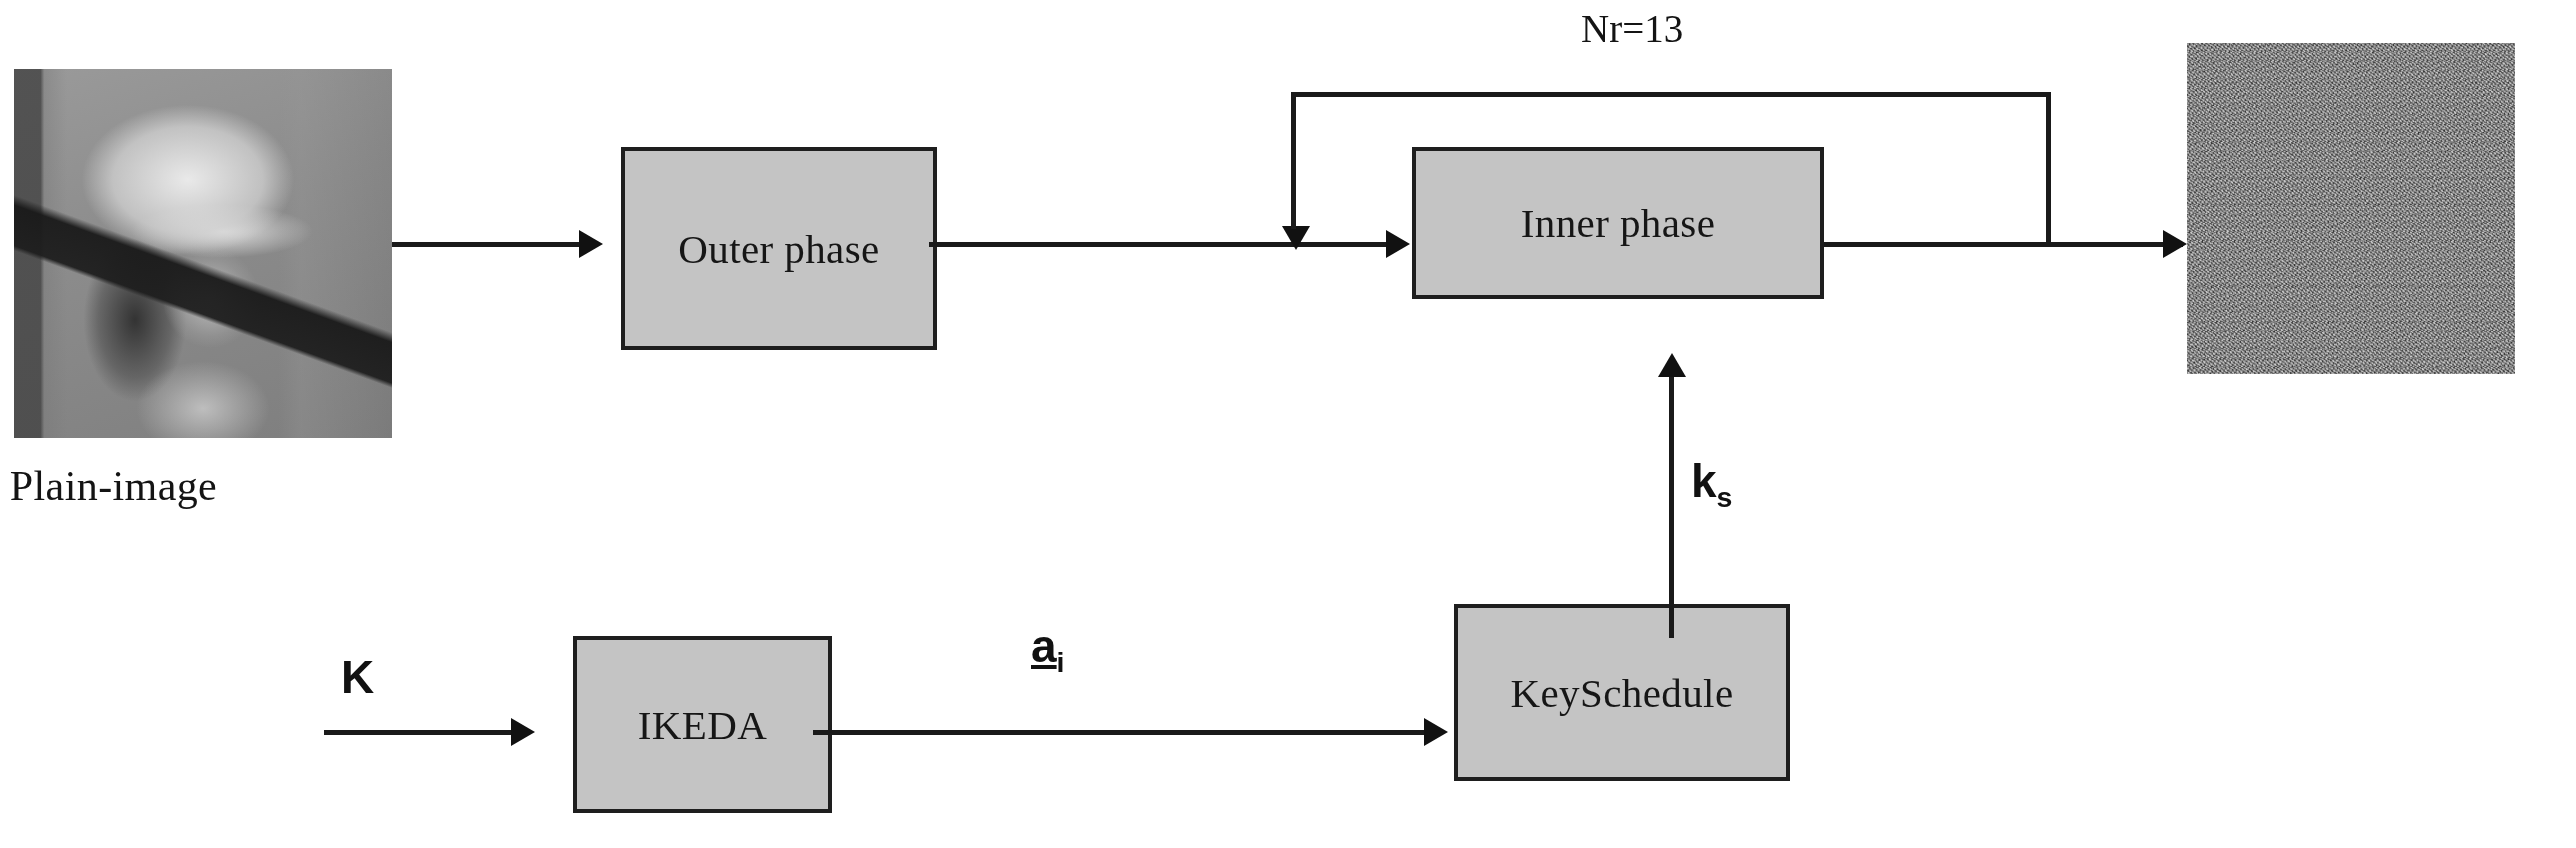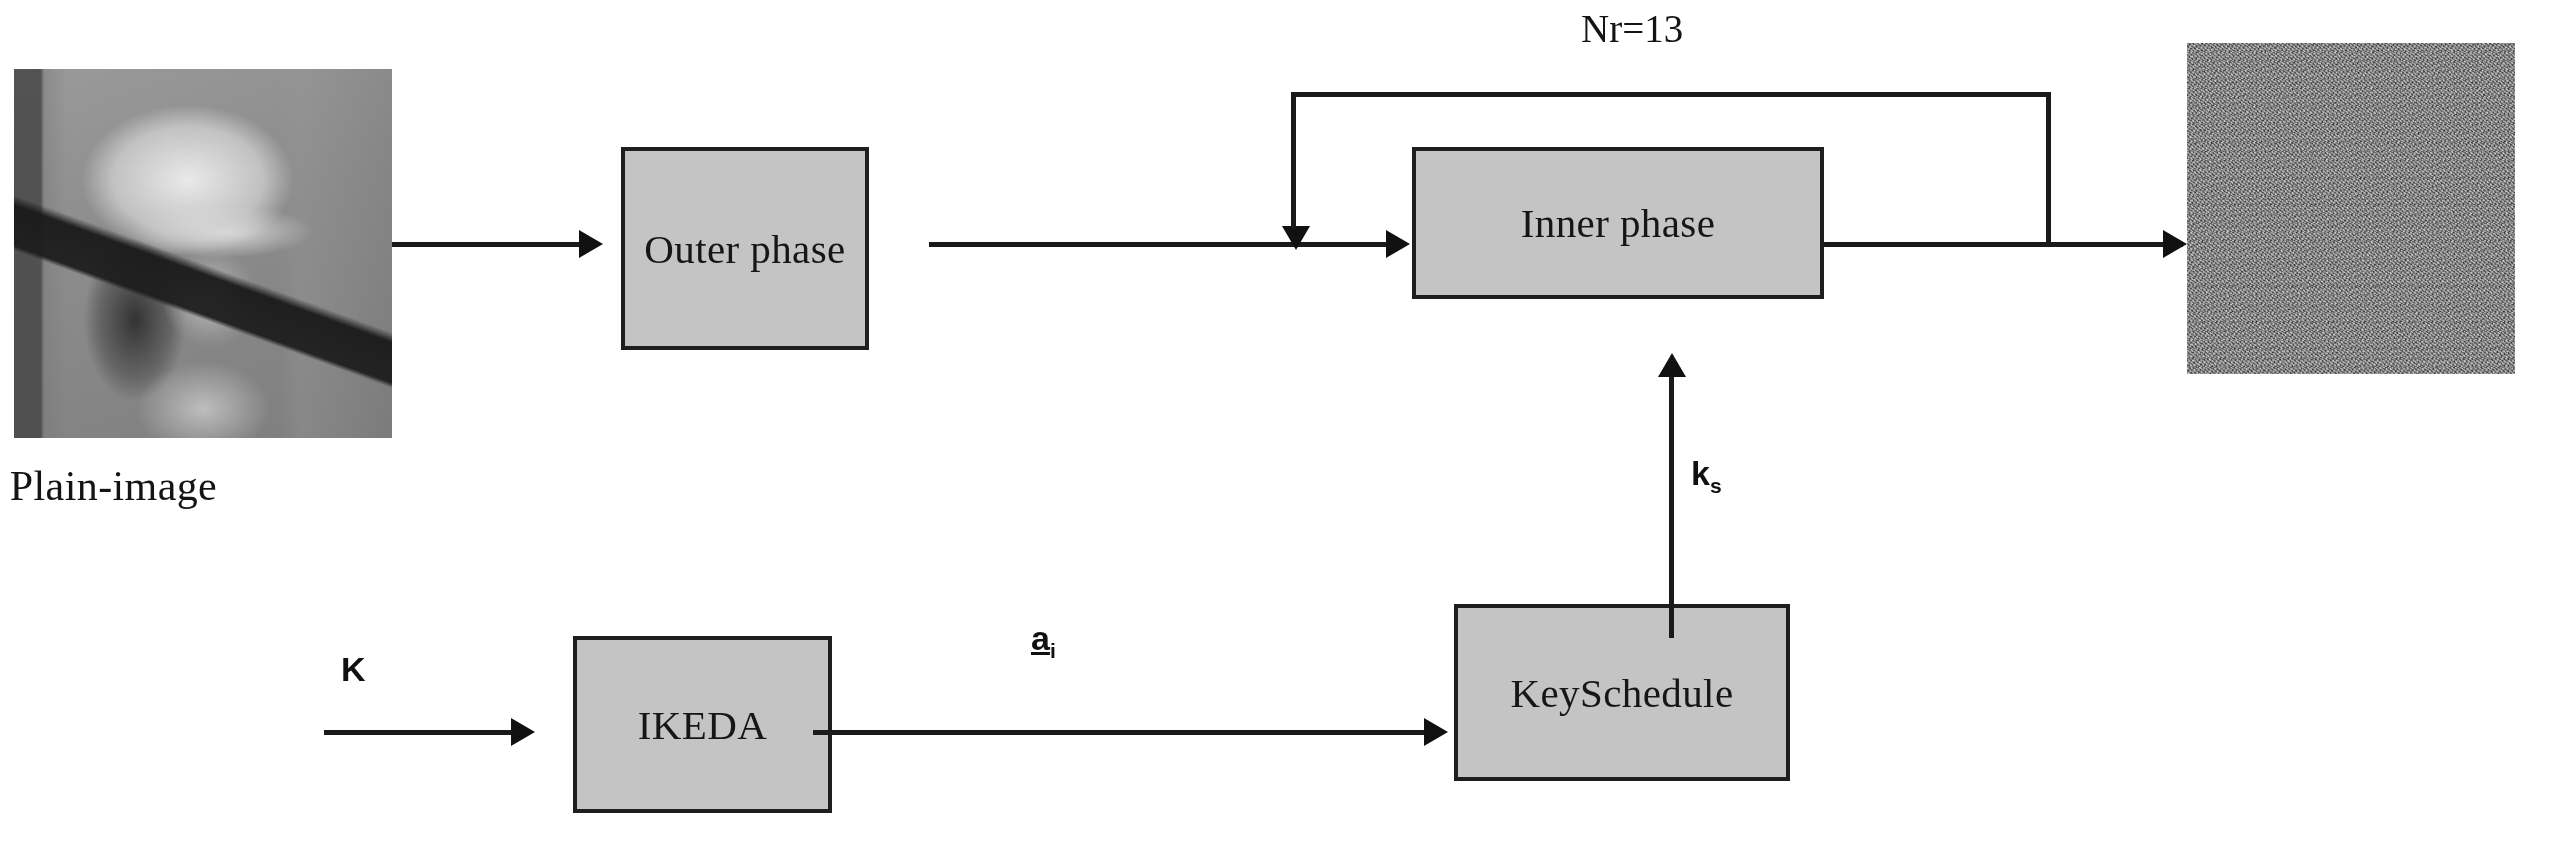--- a/index.html
+++ b/index.html
@@ -74,21 +74,21 @@
     font-family: "Liberation Serif", "DejaVu Serif", serif;
     color: #141414;
     white-space: nowrap;
   }
   .caption {
     font-size: 42px;
     letter-spacing: 0.4px;
   }
   .edge-label {
     font-family: "Liberation Sans", "DejaVu Sans", sans-serif;
-    font-size: 34px;
+    font-size: 46px;
     font-weight: 600;
     color: #111111;
   }
   .nr-label {
     font-size: 39px;
   }
   .sub {
     font-size: 0.62em;
     vertical-align: sub;
     font-weight: 700;
@@ -156,21 +156,21 @@
   <div class="flabel caption" style="left:9.8px; top:462px;">Plain-image</div>
 
   <div class="imgframe" style="left:2187px; top:43px; width:328px; height:331px;">
     <div class="cipher-img"></div>
   </div>
 
 
   <div class="hline" style="left:392px; top:242px; width:188px;"></div>
   <div class="arrow-right" style="left:579px; top:230px;"></div>
 
-  <div class="pbox" style="left:621px; top:147px; width:248px; height:203px;">
+  <div class="pbox" style="left:621px; top:147px; width:316px; height:203px;">
     <span class="pbox-label">Outer phase</span>
   </div>
 
   <div class="hline" style="left:929px; top:242px; width:462px;"></div>
   <div class="arrow-right" style="left:1386px; top:230px;"></div>
 
   <div class="arrow-down" style="left:1282px; top:226px;"></div>
 
   <div class="pbox" style="left:1412px; top:147px; width:412px; height:152px;">
     <span class="pbox-label">Inner phase</span>

